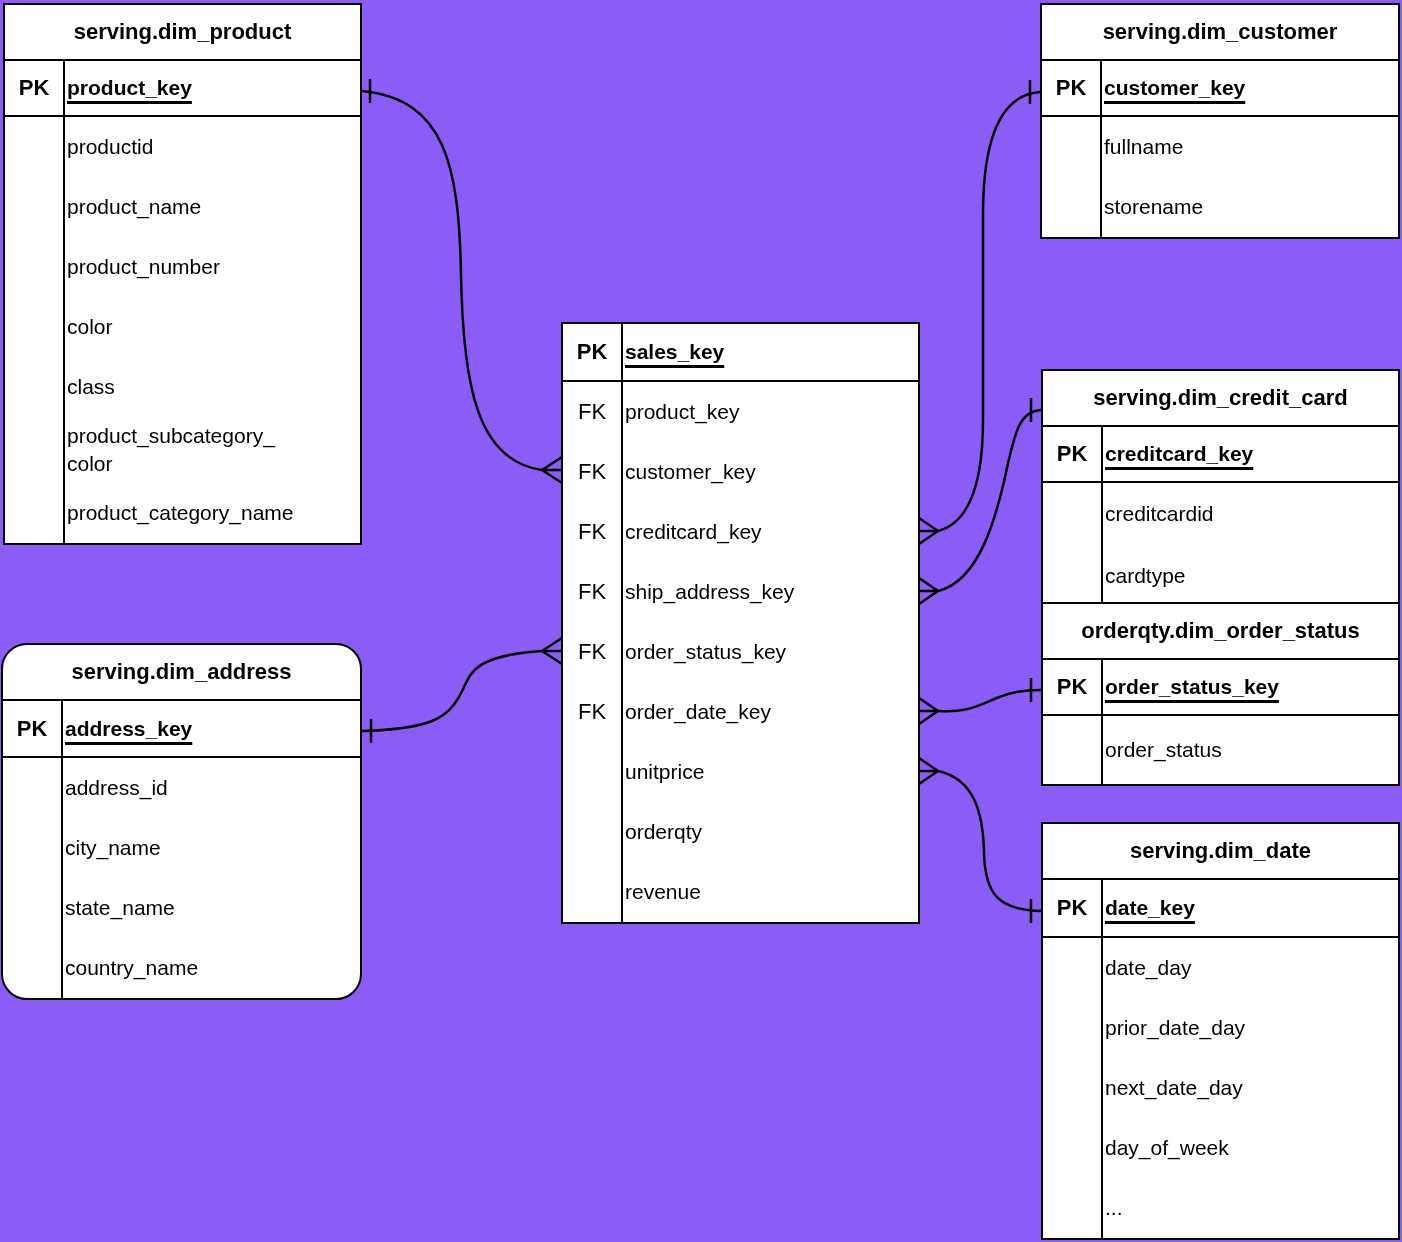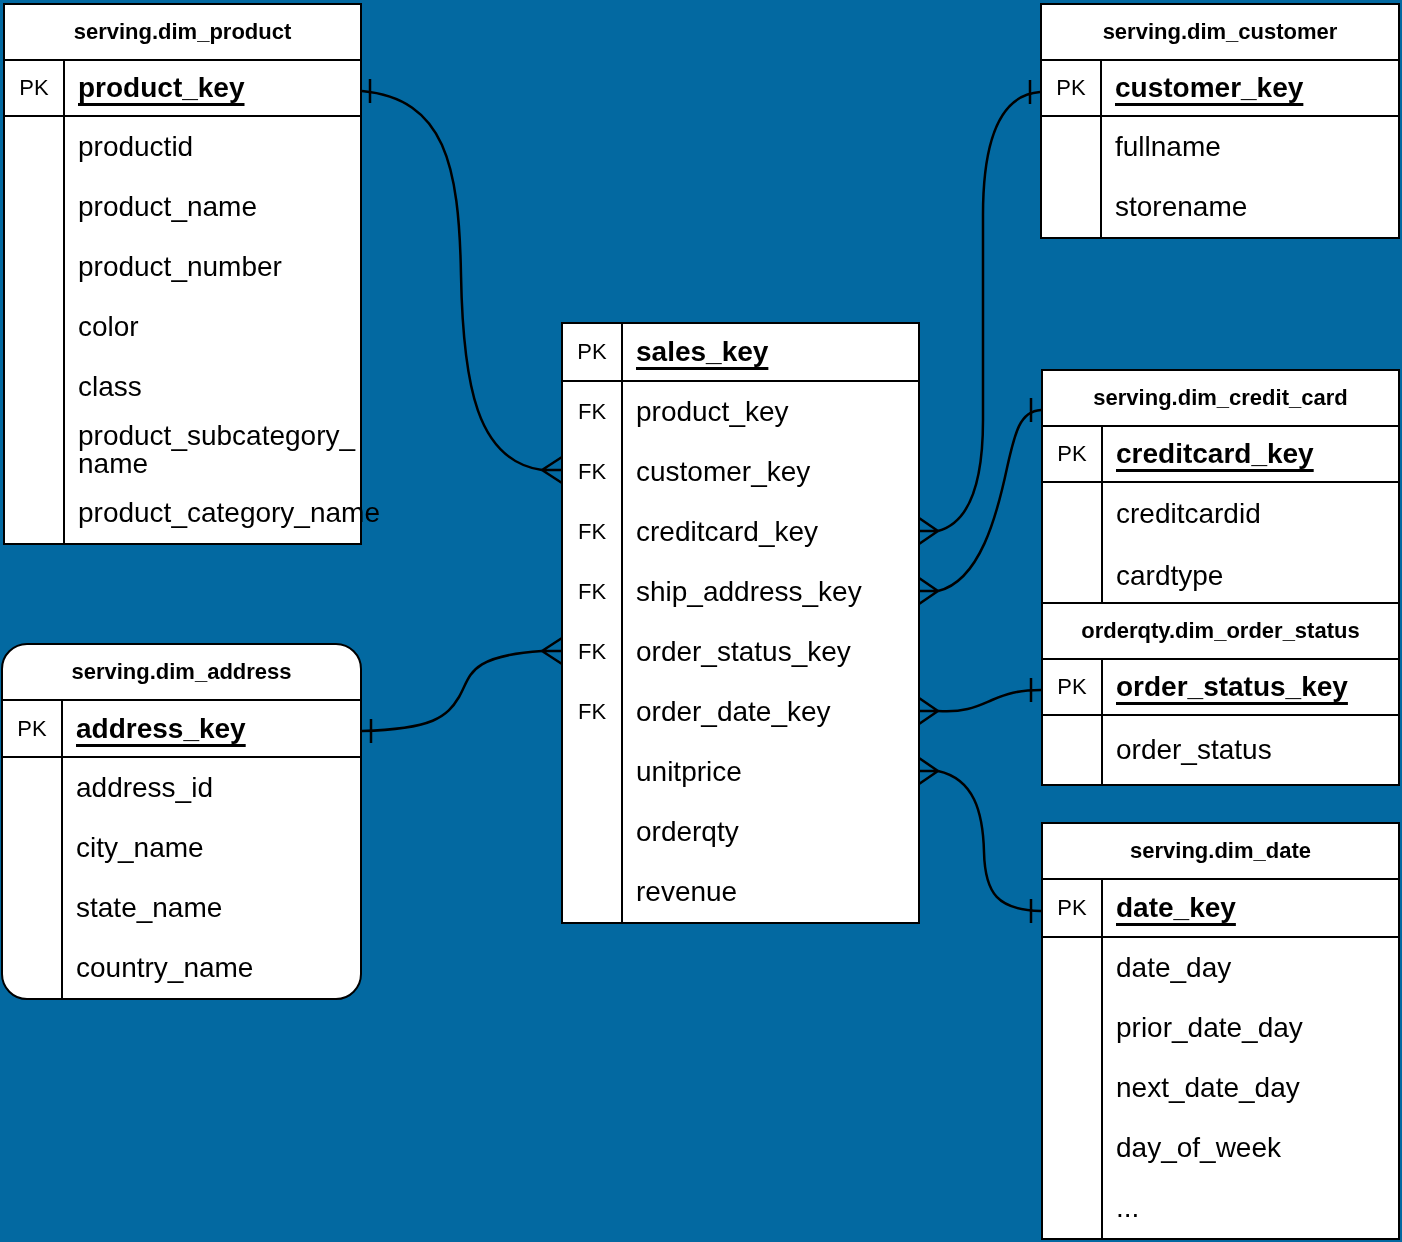--- a/index.html
+++ b/index.html
@@ -1,39 +1,39 @@
 <!DOCTYPE html>
 <html><head>
 <meta charset="utf-8">
 <style>
   html,body { margin:0; padding:0; background:#ffffff; }
   .canvas {
-    position:relative; width:1402px; height:1242px; background:#0369a1;
+    position:relative; width:1402px; height:1242px; background:#8b5cf6;
     font-family:"Liberation Sans","DejaVu Sans",sans-serif; color:#000000;
     overflow:hidden;
   }
   .wires { position:absolute; left:0; top:0; }
   .wires path { stroke:#000; stroke-width:2.5; fill:none; }
   .entity { position:absolute; border:2px solid #000; background:#fff; }
   .t-header {
     height:56px; display:flex; align-items:center; justify-content:center;
     font-weight:bold; font-size:22px; border-bottom:2px solid #000;
     box-sizing:border-box;
   }
   .t-row { display:flex; box-sizing:border-box; }
   .t-row.pk { border-bottom:2px solid #000; }
   .cell-key {
     flex:0 0 60px; width:60px; border-right:2px solid #000;
     display:flex; align-items:center; justify-content:center;
     font-size:22px; box-sizing:border-box;
   }
-  .pk .cell-key { font-weight:normal; }
+  .pk .cell-key { font-weight:bold; }
   .cell-name {
-    flex:1; display:flex; align-items:center; padding-left:13px;
-    font-size:28px; line-height:28px; white-space:pre-line; box-sizing:border-box;
+    flex:1; display:flex; align-items:center; padding-left:2px;
+    font-size:21px; line-height:28px; white-space:pre-line; box-sizing:border-box;
   }
   .pk .cell-name {
     font-weight:bold; text-decoration:underline;
     text-decoration-thickness:2.5px; text-underline-offset:6px;
   }
 </style>
 </head>
 <body>
 
 <div class="canvas">
@@ -93,21 +93,21 @@
         <div class="cell-key"></div>
         <div class="cell-name">color</div>
       </div>
     <div class="t-row" style="height:60px">
         <div class="cell-key"></div>
         <div class="cell-name">class</div>
       </div>
     <div class="t-row" style="height:66px">
         <div class="cell-key"></div>
         <div class="cell-name">product_subcategory_
-name</div>
+color</div>
       </div>
     <div class="t-row" style="height:60px">
         <div class="cell-key"></div>
         <div class="cell-name">product_category_name</div>
       </div>
   </div>
 
   <div class="entity" style="left:561px; top:322px; width:355px;">
     <div class="t-row pk" style="height:58px">
       <div class="cell-key">PK</div>

